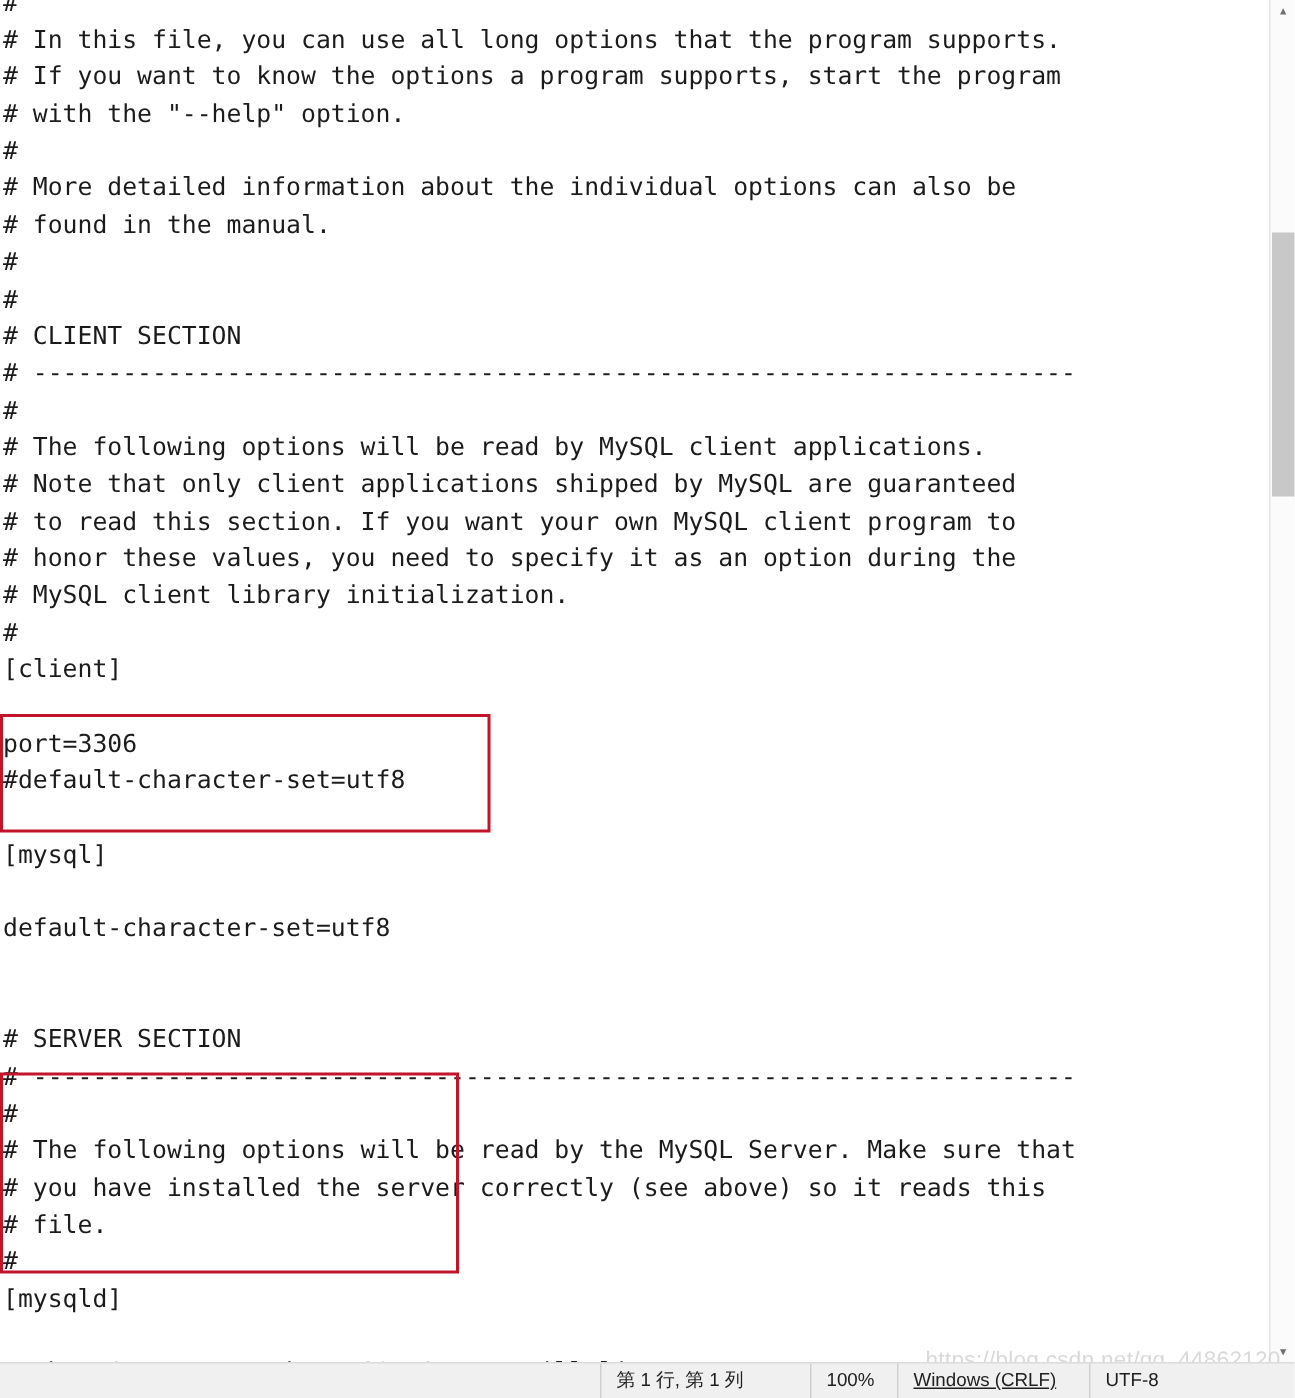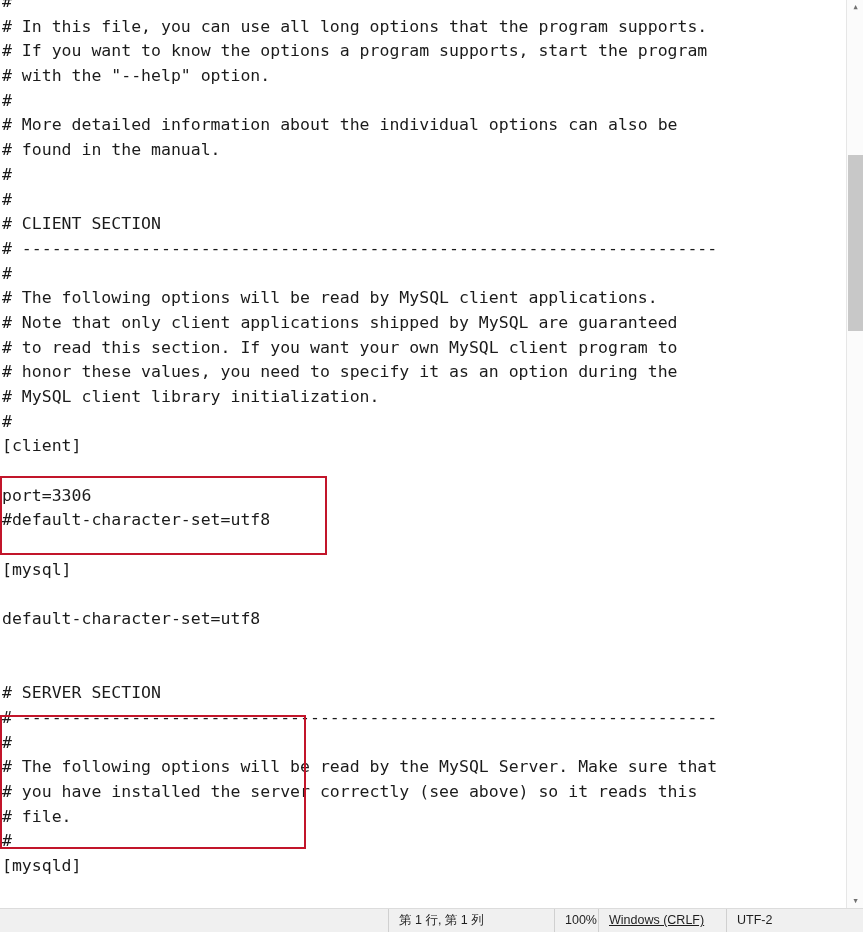--- a/index.html
+++ b/index.html
@@ -122,22 +122,22 @@
   .status-cell {
     position: absolute;
     top: 0;
     height: 23px;
     line-height: 23px;
     border-left: 1px solid #d0d0d0;
     box-sizing: border-box;
     padding-left: 10px;
     white-space: nowrap;
   }
-  #status-pos   { left: 388px; width: 152px; }
-  #status-zoom  { left: 554px; width: 58px;  }
+  #status-pos   { left: 400px; width: 152px; }
+  #status-zoom  { left: 540px; width: 58px;  }
   #status-eol   { left: 598px; width: 128px; text-decoration: underline; }
   #status-enc   { left: 726px; width: 100px; }
 
   
   #watermark {
     position: absolute;
     left: 617px;
     top: 898px;
     font-family: "Liberation Sans", sans-serif;
     font-size: 15px;
@@ -158,21 +158,22 @@
 
   <div class="redbox" id="redbox-mysql"></div>
   <div class="redbox" id="redbox-mysqld"></div>
 
   <div id="vscroll">
     <div id="vscroll-up">▲</div>
     <div id="vscroll-thumb"></div>
     <div id="vscroll-down">▼</div>
   </div>
 
+  <div id="watermark">https://blog.csdn.net/qq_44862120</div>
 
   <div id="bottombar">
     <div class="status-cell" id="status-pos">第 1 行, 第 1 列</div>
     <div class="status-cell" id="status-zoom">100%</div>
     <div class="status-cell" id="status-eol">Windows (CRLF)</div>
-    <div class="status-cell" id="status-enc">UTF-2</div>
+    <div class="status-cell" id="status-enc">UTF-8</div>
   </div>
 
 </div>
 
 </body></html>

